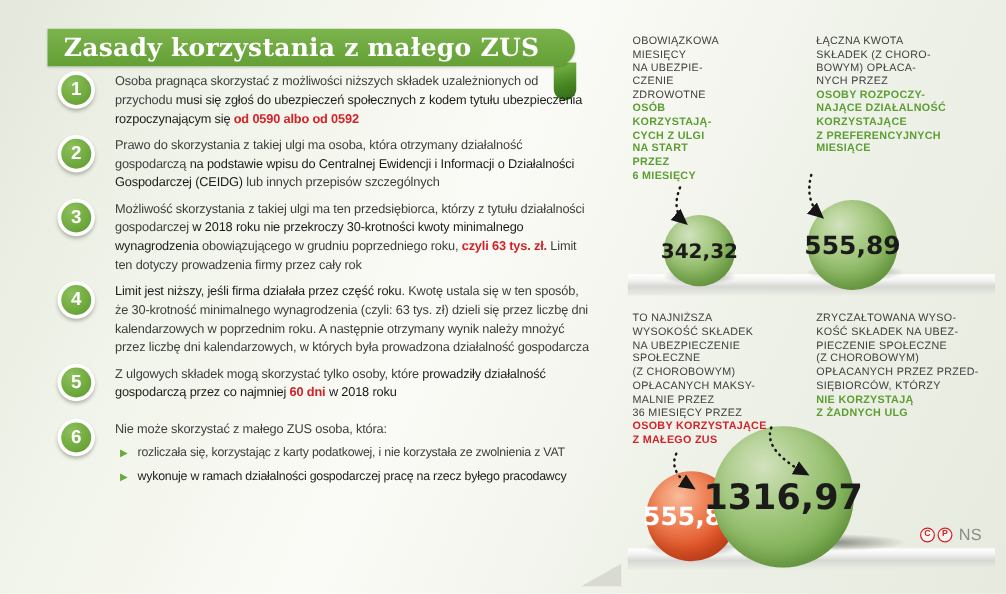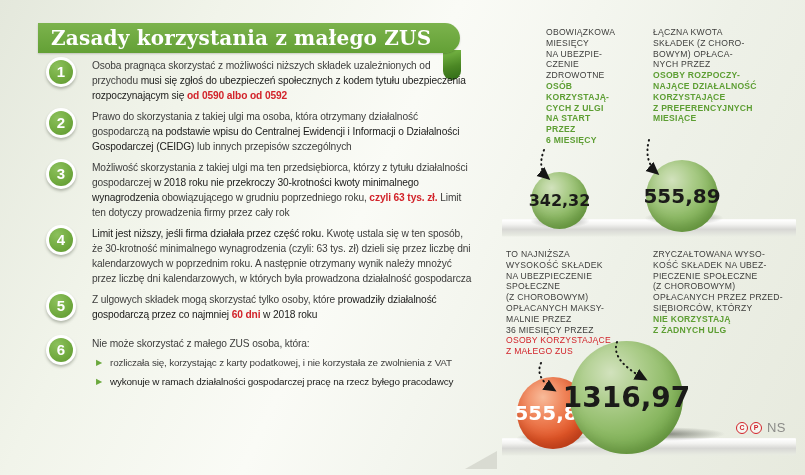--- a/index.html
+++ b/index.html
@@ -54,22 +54,22 @@
   
   .page-curl{
     position:absolute;left:465px;top:451px;width:0;height:0;z-index:1;
     border-left:32px solid transparent;border-bottom:18px solid #d9dbd2;
   }
   
   .cap{position:absolute;z-index:4;}
   .cap .ln{font-size:8.6px;line-height:10.8px;letter-spacing:.25px;white-space:nowrap;}
   .ln-d{color:#3e3e3c;font-weight:400;}
   .ln-g{color:#5d9e33;font-weight:700;}
-  .ln-r{color:#d2232a;font-weight:400;}
-  #cap1{left:506px;top:27px;width:138px;margin-left:40px;}
+  .ln-r{color:#d2232a;font-weight:700;}
+  #cap1{left:506px;top:27px;width:138px;}
   #cap2{left:653px;top:27px;width:150px;}
   #cap3{left:506px;top:249px;width:148px;}
   #cap4{left:653px;top:249px;width:152px;}
   
   .shelf{
     position:absolute;left:502px;width:294px;height:17px;z-index:1;
     background:linear-gradient(to bottom,#ffffff 0%,#f3f3f1 25%,#d7d7d4 55%,#e7eae1 90%,rgba(231,234,225,0) 100%);
     border-top:1px solid #fbfbfa;border-radius:1px;
   }
   #shelf1{top:219px;}

